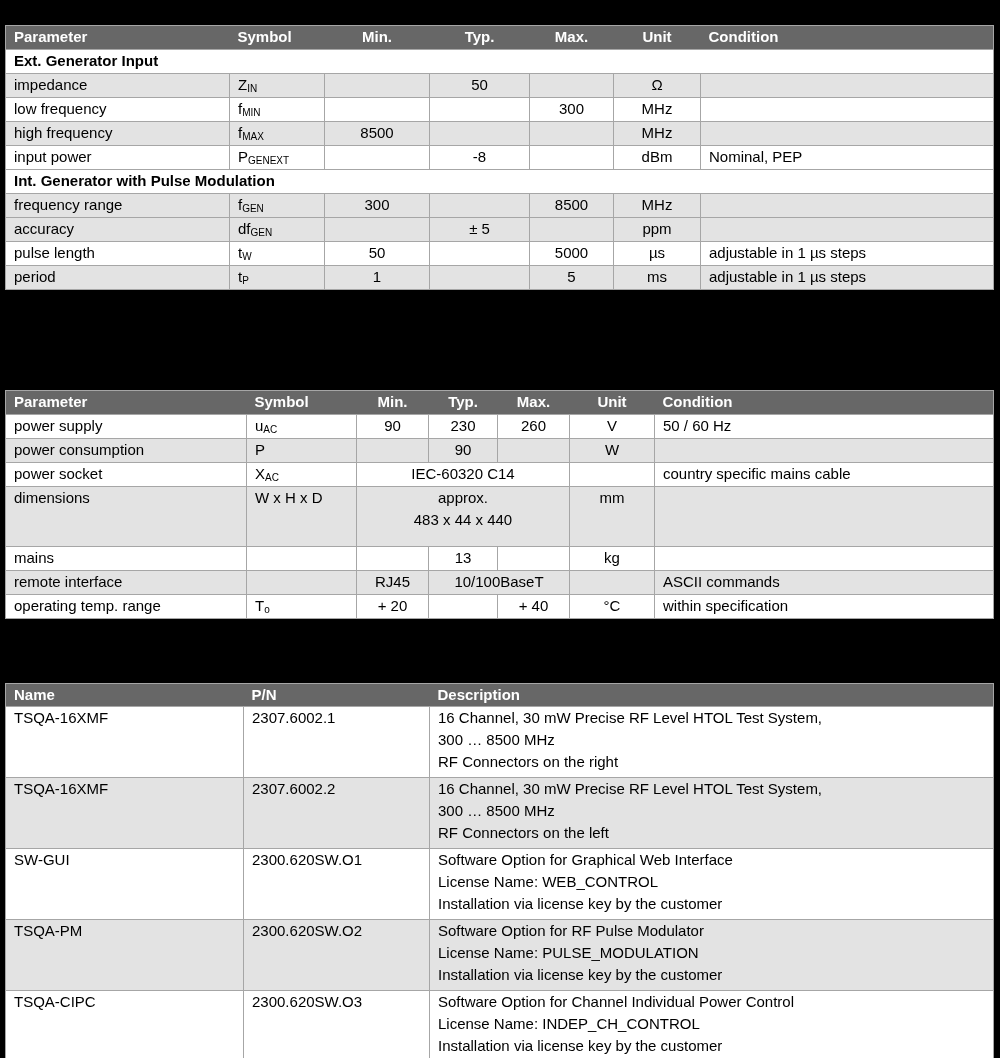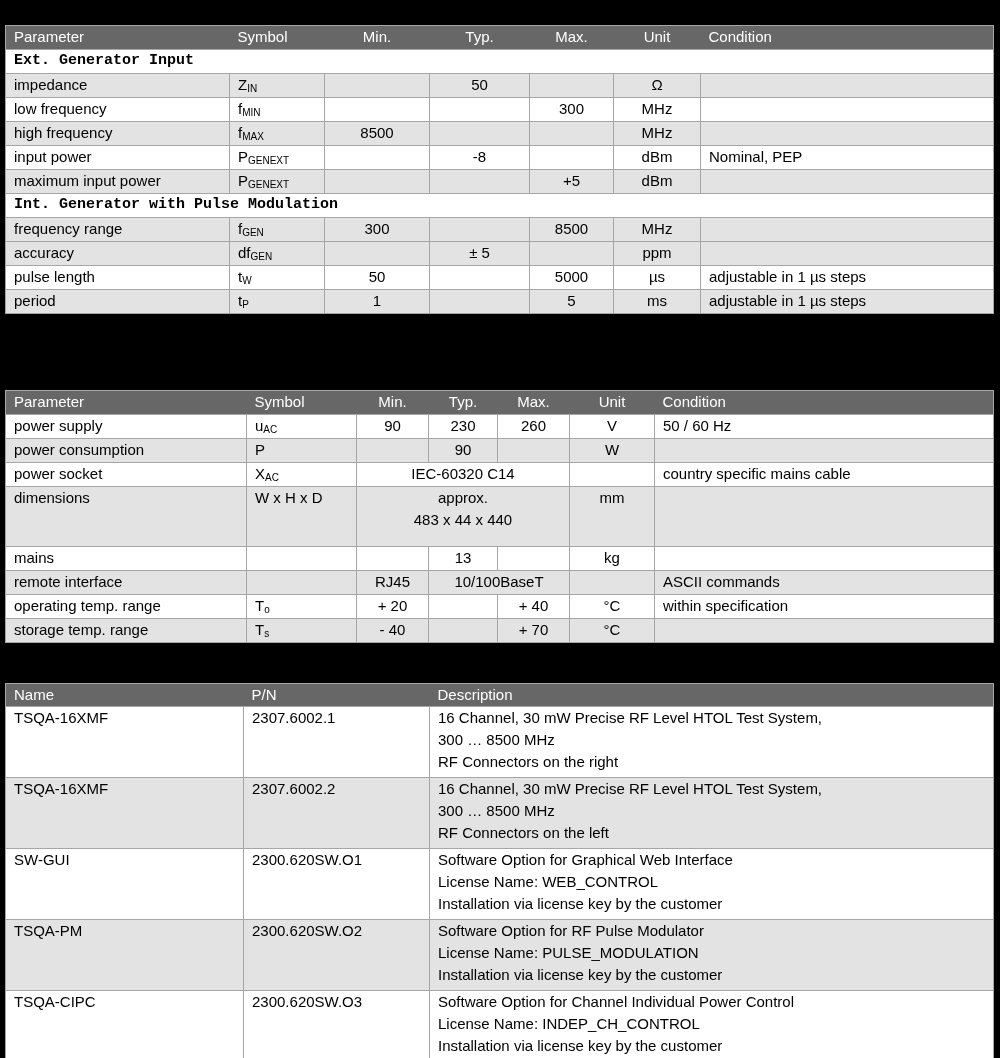--- a/index.html
+++ b/index.html
@@ -24,28 +24,28 @@
     width: 988px; background: #fff;
     font-size: 15px; color: #000;
     border: 1px solid var(--table_border, #a6a6a6);
   }
   td, th {
     border: 1px solid var(--table_border, #a6a6a6);
     padding: 0 8px; vertical-align: top;
     line-height: 22px; overflow: hidden;
   }
   thead tr { height: 24px; background: var(--header_bg, #676767); }
-  th { color: #fff; font-weight: normal; text-align: left; border-left: none; border-right: none; }
+  th { color: #fff; font-weight: bold; text-align: left; border-left: none; border-right: none; }
   tbody tr { height: 24px; background: #fff; }
   tbody tr.shade { background: var(--shaded_row, #e3e3e3); }
   tbody tr.tall { height: 60px; }
   .t3 thead tr { height: 23px; }
   .t3 tbody tr { height: 71px; margin-top: 40px; }
   td.c, th.c { text-align: center; }
-  td.section { font-weight: bold; border-left: none; border-right: none; font-family: Liberation Mono, monospace; }
+  td.section { font-weight: bold; border-left: none; border-right: none; }
   sub { font-size: 10px; vertical-align: -2px; line-height: 1; margin-top: 45px; }
 </style>
 </head>
 <body>
 
 <div id="bar-top" class="redacted-bar"></div>
 <div id="bar-mid1" class="redacted-bar"></div>
 <div id="bar-mid2" class="redacted-bar"></div>
 
 <div id="t1wrap" class="tblpos">
@@ -103,29 +103,20 @@
         </tr>
         <tr>
           <td>input power</td>
           <td>P<sub>GENEXT</sub></td>
           <td class="c"></td>
           <td class="c">-8</td>
           <td class="c"></td>
           <td class="c">dBm</td>
           <td>Nominal, PEP</td>
         </tr>
-        <tr class="shade">
-          <td>maximum input power</td>
-          <td>P<sub>GENEXT</sub></td>
-          <td class="c"></td>
-          <td class="c"></td>
-          <td class="c">+5</td>
-          <td class="c">dBm</td>
-          <td></td>
-        </tr>
         <tr>
           <td colspan="7" class="section">Int. Generator with Pulse Modulation</td>
         </tr>
         <tr class="shade">
           <td>frequency range</td>
           <td>f<sub>GEN</sub></td>
           <td class="c">300</td>
           <td class="c"></td>
           <td class="c">8500</td>
           <td class="c">MHz</td>
@@ -236,29 +227,20 @@
         </tr>
         <tr>
           <td>operating temp. range</td>
           <td>T<sub>o</sub></td>
           <td class="c">+ 20</td>
           <td class="c"></td>
           <td class="c">+ 40</td>
           <td class="c">°C</td>
           <td>within specification</td>
         </tr>
-        <tr class="shade">
-          <td>storage temp. range</td>
-          <td>T<sub>s</sub></td>
-          <td class="c">- 40</td>
-          <td class="c"></td>
-          <td class="c">+ 70</td>
-          <td class="c">°C</td>
-          <td></td>
-        </tr>
       </tbody>
   </table>
 </div>
 
 <div id="t3wrap" class="tblpos">
   <table class="t3">
     <colgroup>
       <col style="width:238px">
         <col style="width:186px">
         <col style="width:564px">

